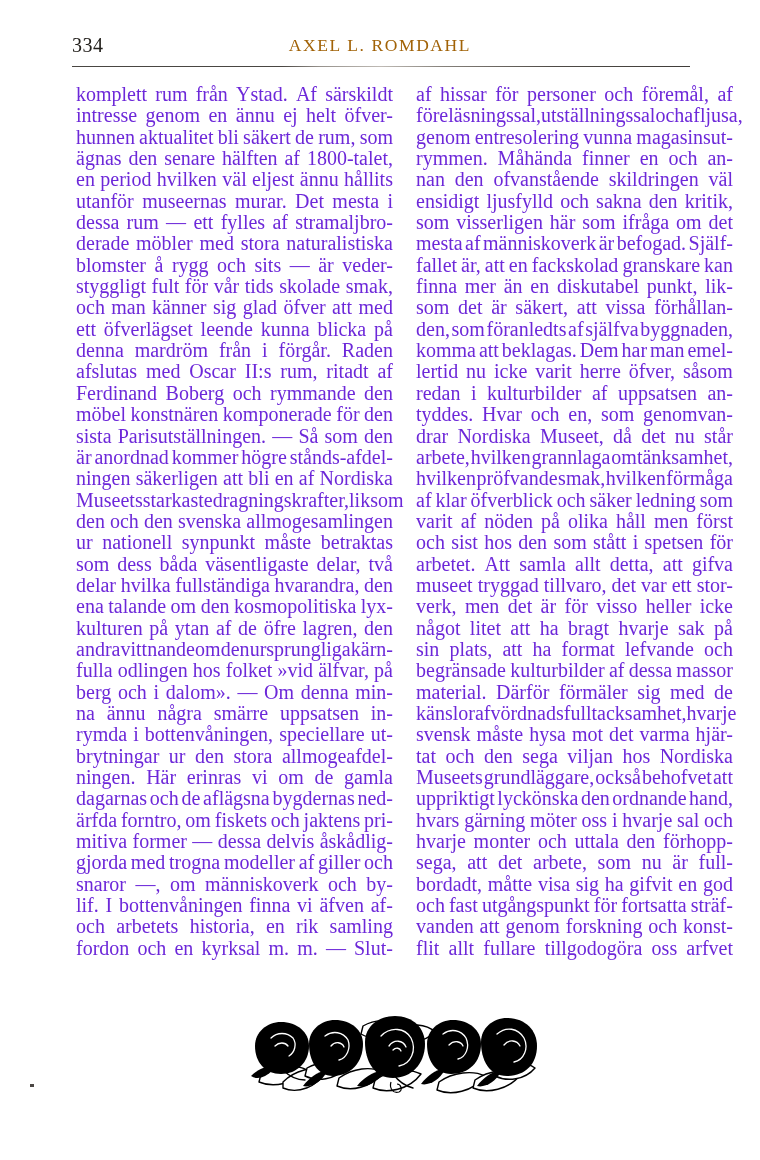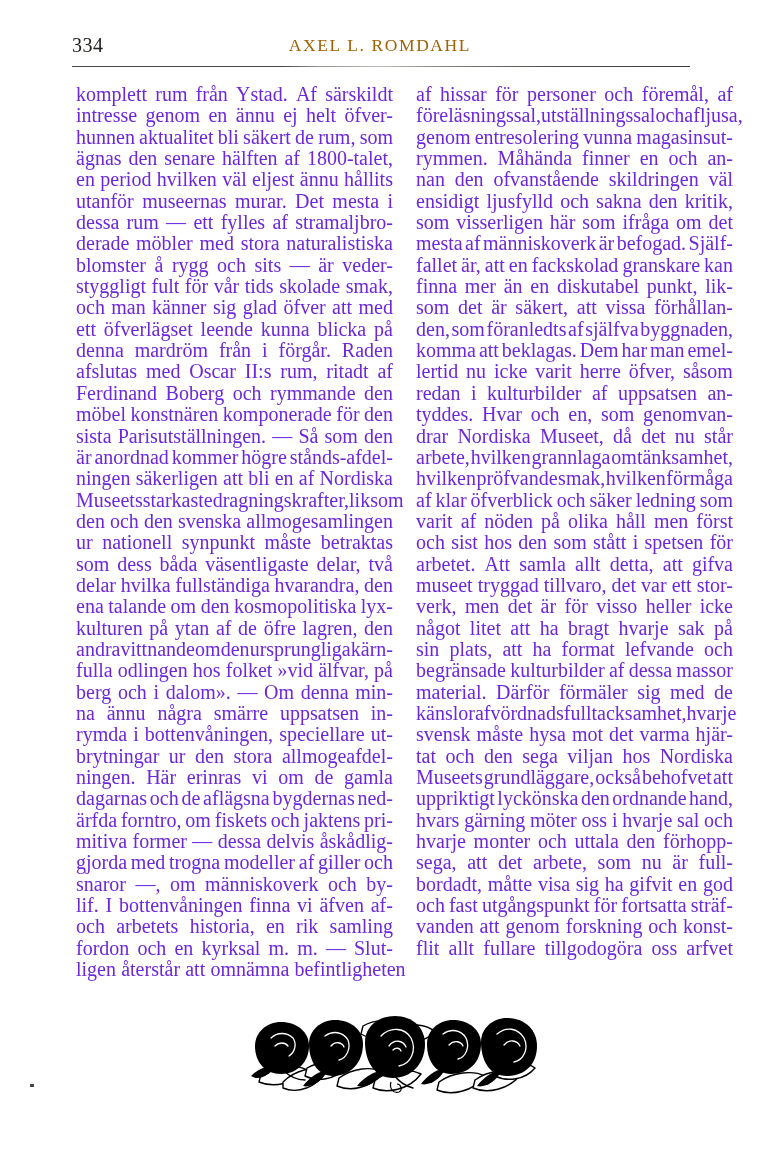--- a/index.html
+++ b/index.html
@@ -162,21 +162,20 @@
         <span class="ln j"><span>brytningar</span><span>ur</span><span>den</span><span>stora</span><span>allmogeafdel-</span></span>
         <span class="ln j"><span>ningen.</span><span>Här</span><span>erinras</span><span>vi</span><span>om</span><span>de</span><span>gamla</span></span>
         <span class="ln j"><span>dagarnas</span><span>och</span><span>de</span><span>aflägsna</span><span>bygdernas</span><span>ned-</span></span>
         <span class="ln j"><span>ärfda</span><span>forntro,</span><span>om</span><span>fiskets</span><span>och</span><span>jaktens</span><span>pri-</span></span>
         <span class="ln j"><span>mitiva</span><span>former</span><span>—</span><span>dessa</span><span>delvis</span><span>åskådlig-</span></span>
         <span class="ln j"><span>gjorda</span><span>med</span><span>trogna</span><span>modeller</span><span>af</span><span>giller</span><span>och</span></span>
         <span class="ln j"><span>snaror</span><span>—,</span><span>om</span><span>människoverk</span><span>och</span><span>by-</span></span>
         <span class="ln j"><span>lif.</span><span>I</span><span>bottenvåningen</span><span>finna</span><span>vi</span><span>äfven</span><span>af-</span></span>
         <span class="ln j"><span>och</span><span>arbetets</span><span>historia,</span><span>en</span><span>rik</span><span>samling</span></span>
         <span class="ln j"><span>fordon</span><span>och</span><span>en</span><span>kyrksal</span><span>m.</span><span>m.</span><span>—</span><span>Slut-</span></span>
-        <span class="ln">ligen återstår att omnämna befintligheten</span>
       </p>
   </div>
 
   <div class="col col-right">
     <p id="col-right-body">
         <span class="ln j"><span>af</span><span>hissar</span><span>för</span><span>personer</span><span>och</span><span>föremål,</span><span>af</span></span>
         <span class="ln j"><span>föreläsningssal,</span><span>utställningssal</span><span>och</span><span>af</span><span>ljusa,</span></span>
         <span class="ln j"><span>genom</span><span>entresolering</span><span>vunna</span><span>magasinsut-</span></span>
         <span class="ln j"><span>rymmen.</span><span>Måhända</span><span>finner</span><span>en</span><span>och</span><span>an-</span></span>
         <span class="ln j"><span>nan</span><span>den</span><span>ofvanstående</span><span>skildringen</span><span>väl</span></span>

